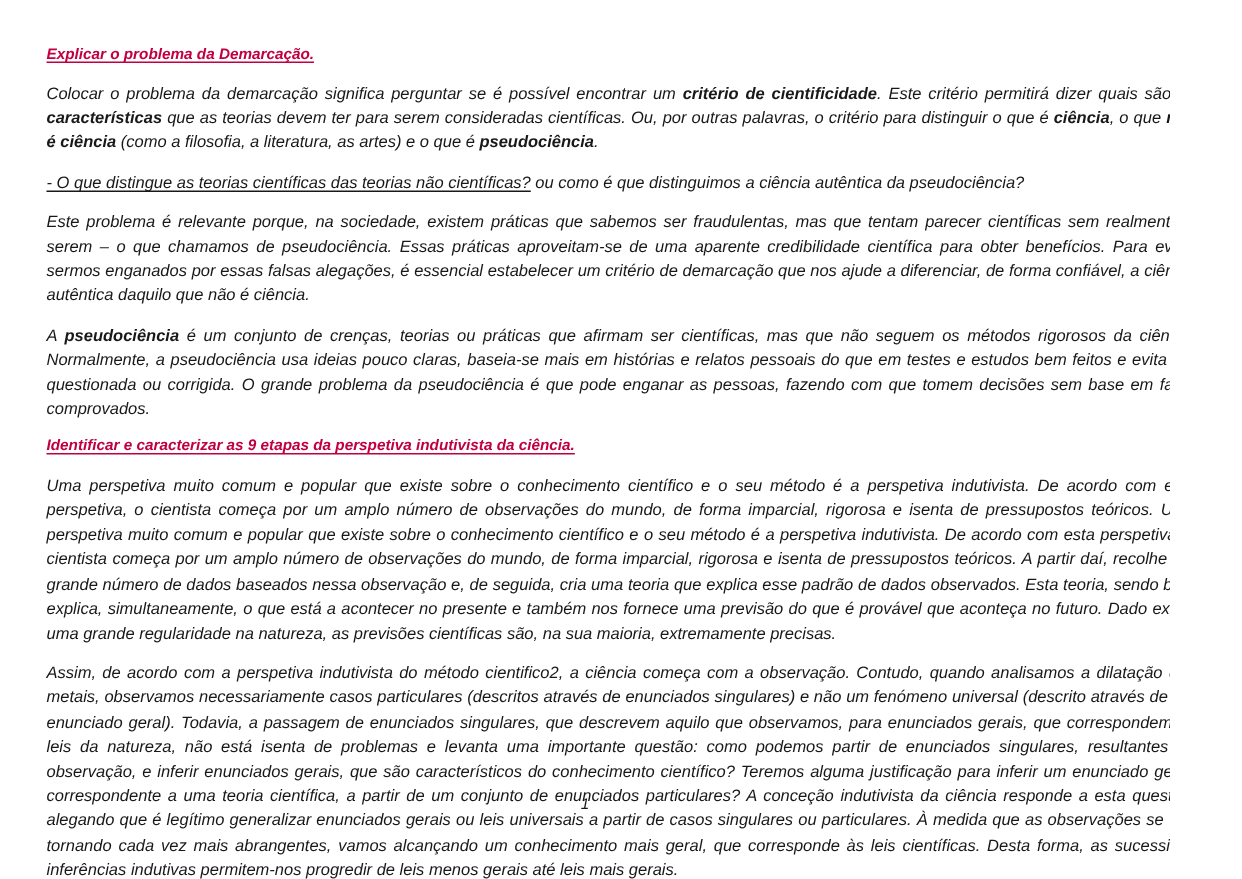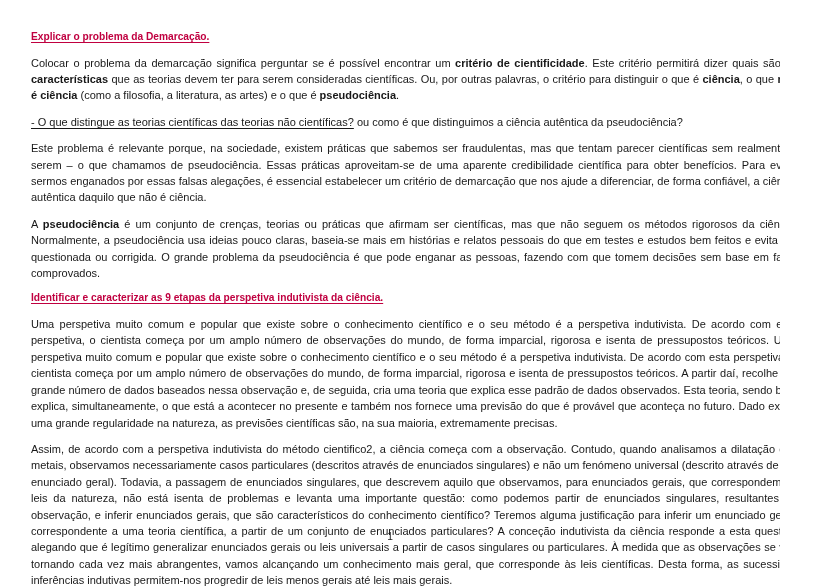--- a/index.html
+++ b/index.html
@@ -11,20 +11,21 @@
     font-family: "Liberation Sans", sans-serif;
     color: #000000;
   }
   .page {
     position: relative;
     width: 780px;
     height: 586px;
     background: #ffffff;
     box-sizing: border-box;
     overflow: hidden;
+    font-style: italic;
   }
   .content {
     position: absolute;
     left: 31px;
     top: 30px;
     width: 766px;
   }
   .heading {
     color: #C00040;
     font-weight: bold;

